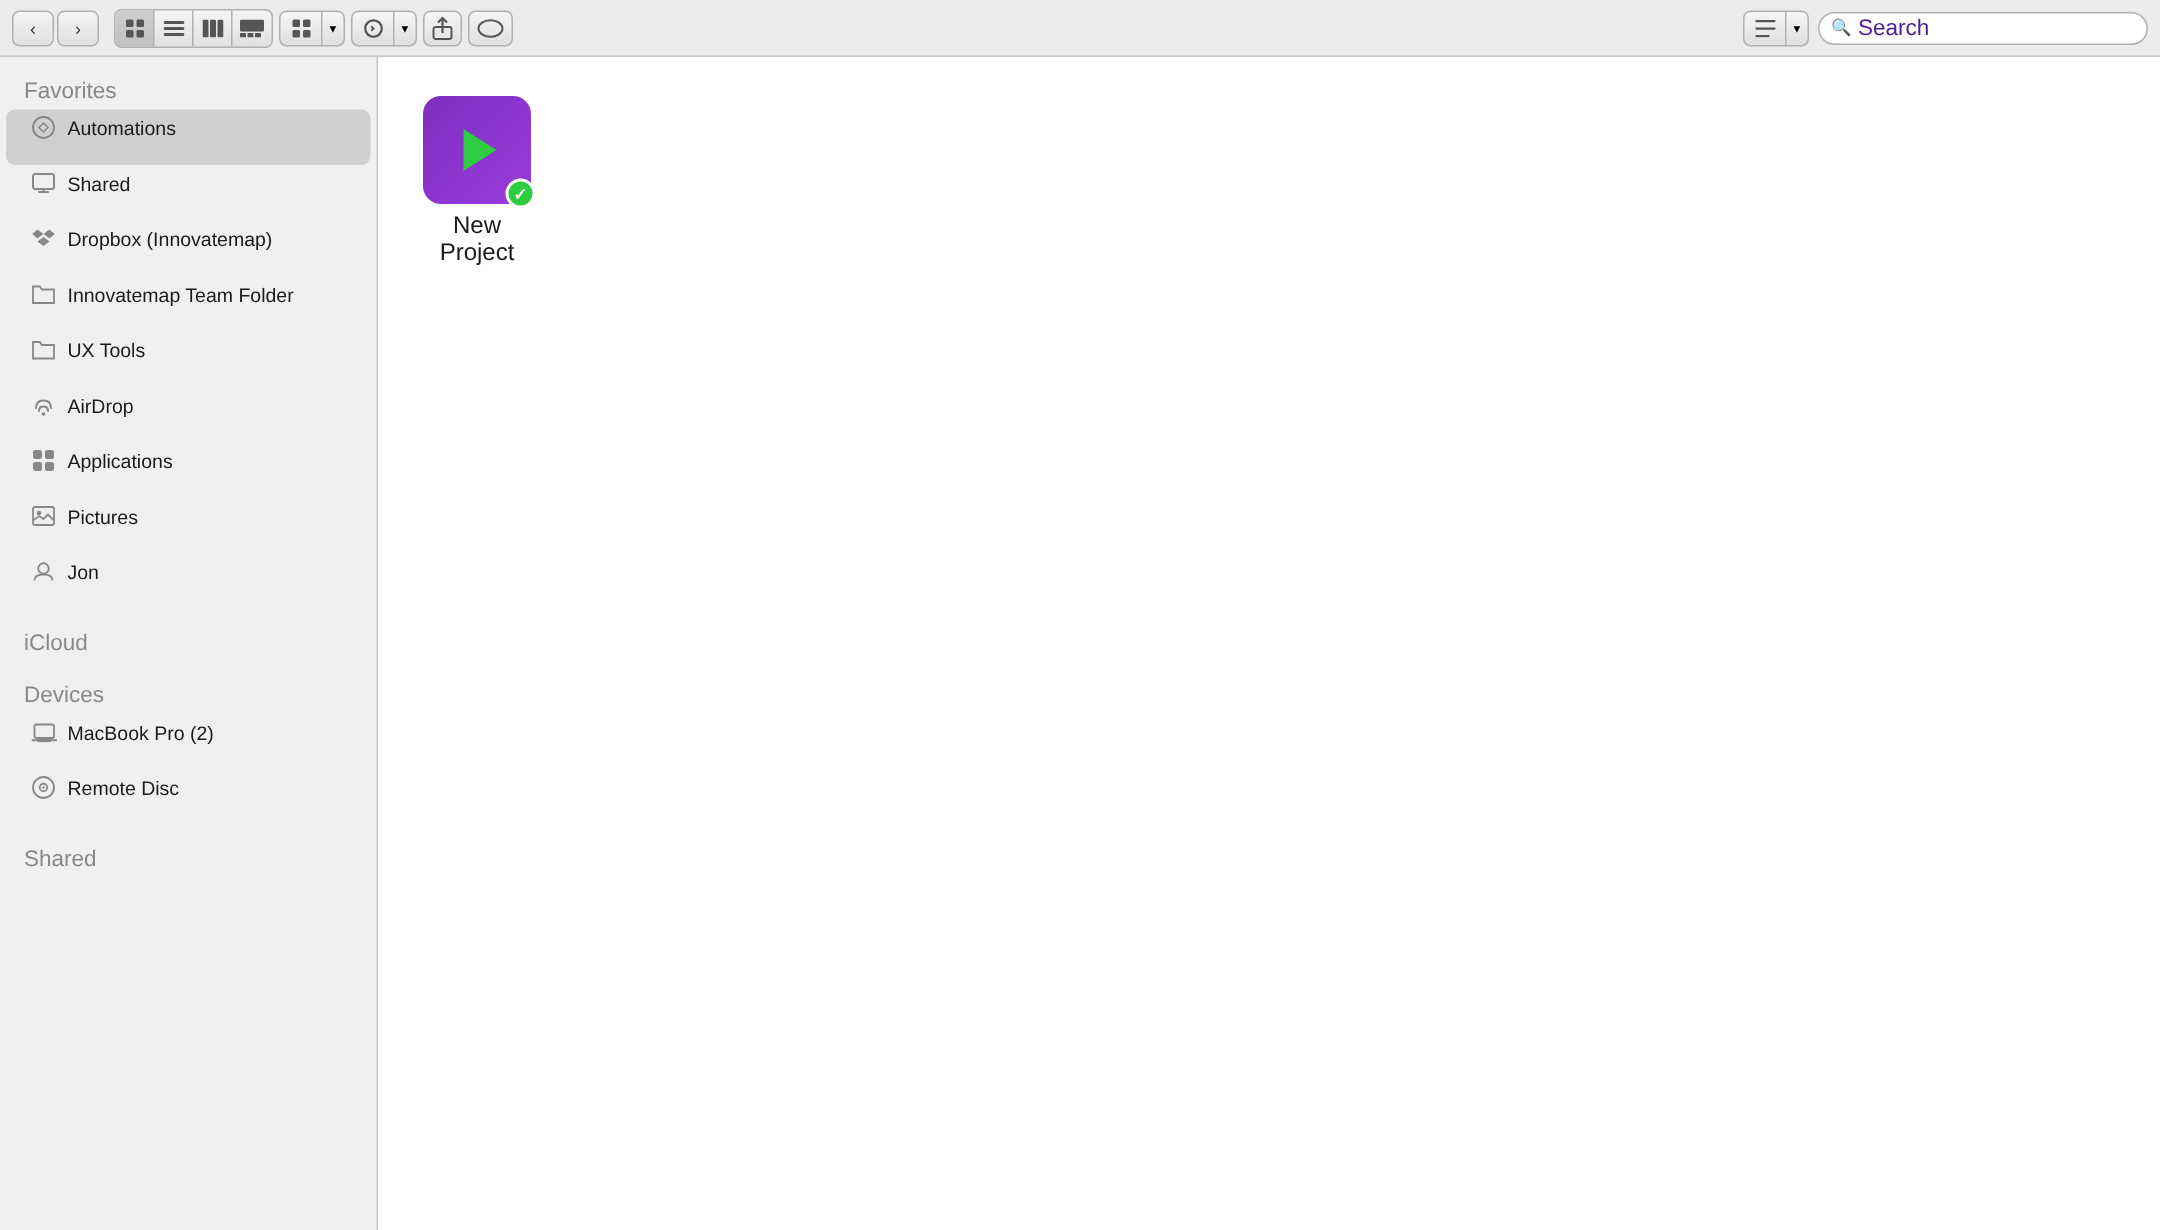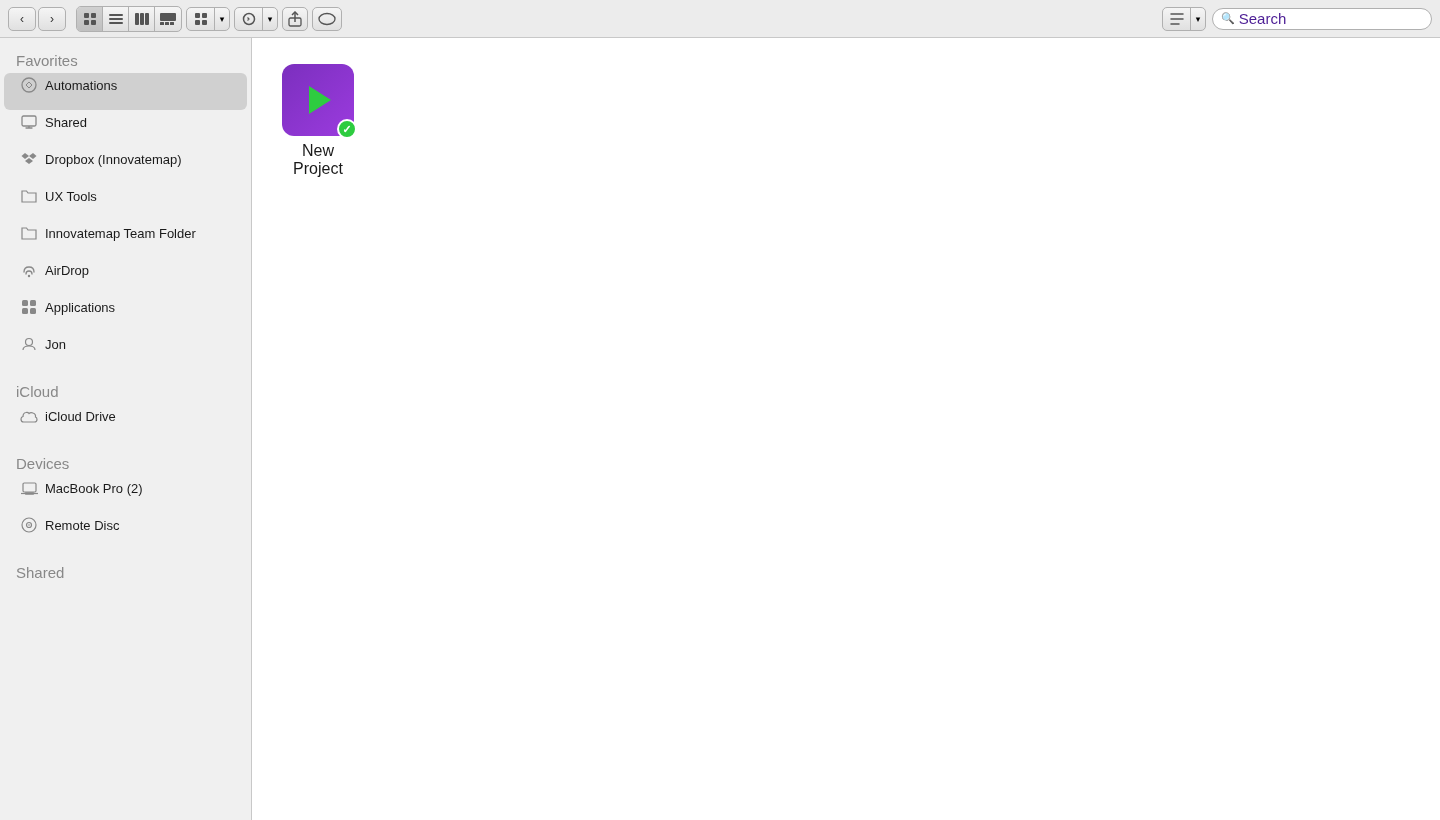--- a/index.html
+++ b/index.html
@@ -360,30 +360,30 @@
       <span class="sidebar-label">Dropbox (Innovatemap)</span>
     </div>
 
 
     <div class="sidebar-item">
       <span class="sidebar-icon">
         <svg width="16" height="13" viewBox="0 0 16 13" fill="none">
           <path d="M1 3 L1 12 L15 12 L15 3 L7 3 L5.5 1 L1 1 Z" stroke="#888" stroke-width="1.2" fill="none"></path>
         </svg>
       </span>
-      <span class="sidebar-label">UX Tools</span>
+      <span class="sidebar-label">Innovatemap Team Folder</span>
     </div>
 
     <div class="sidebar-item">
       <span class="sidebar-icon">
         <svg width="16" height="13" viewBox="0 0 16 13" fill="none">
           <path d="M1 3 L1 12 L15 12 L15 3 L7 3 L5.5 1 L1 1 Z" stroke="#888" stroke-width="1.2" fill="none"></path>
         </svg>
       </span>
-      <span class="sidebar-label">Innovatemap Team Folder</span>
+      <span class="sidebar-label">UX Tools</span>
     </div>
 
     <div class="sidebar-item">
       <span class="sidebar-icon">
         <svg width="16" height="16" viewBox="0 0 16 16" fill="none">
           <path d="M3 10 Q3 5 8 5 Q13 5 13 10" stroke="#888" stroke-width="1.3" fill="none" stroke-linecap="round"></path>
           <path d="M5 12 Q5 9 8 9 Q11 9 11 12" stroke="#888" stroke-width="1.3" fill="none" stroke-linecap="round"></path>
           <circle cx="8" cy="14" r="1.2" fill="#888"></circle>
         </svg>
       </span>
@@ -395,41 +395,43 @@
         <svg width="16" height="16" viewBox="0 0 16 16" fill="none">
           <rect x="1" y="1" width="6" height="6" rx="1.5" fill="#888"></rect>
           <rect x="9" y="1" width="6" height="6" rx="1.5" fill="#888"></rect>
           <rect x="1" y="9" width="6" height="6" rx="1.5" fill="#888"></rect>
           <rect x="9" y="9" width="6" height="6" rx="1.5" fill="#888"></rect>
         </svg>
       </span>
       <span class="sidebar-label">Applications</span>
     </div>
 
+    <div class="sidebar-item">
+      <span class="sidebar-icon">
+        <svg width="16" height="14" viewBox="0 0 16 14" fill="none">
+          <rect x="1" y="1" width="14" height="12" rx="1.5" stroke="#888" stroke-width="1.2" fill="none"></rect>
+          <circle cx="5" cy="5" r="1.5" fill="#888"></circle>
+          <path d="M1 10 L5 7 L8 9 L11 6 L15 10" stroke="#888" stroke-width="1.2" fill="none"></path>
+        </svg>
+      </span>
+      <span class="sidebar-label">Pictures</span>
+    </div>
 
     <div class="sidebar-item">
       <span class="sidebar-icon">
         <svg width="16" height="16" viewBox="0 0 16 16" fill="none">
           <path d="M2 14 Q2 10 8 10 Q14 10 14 14" stroke="#888" stroke-width="1.2" fill="none"></path>
           <circle cx="8" cy="6" r="3.5" stroke="#888" stroke-width="1.2" fill="none"></circle>
         </svg>
       </span>
       <span class="sidebar-label">Jon</span>
     </div>
 
     <div class="sidebar-section-header" style="margin-top:8px;">iCloud</div>
 
-    <div class="sidebar-item">
-      <span class="sidebar-icon">
-        <svg width="18" height="13" viewBox="0 0 18 13" fill="none">
-          <path d="M3.5 12 Q1 12 1 9 Q1 7 3 6.5 Q3 3 6 2.5 Q8 2 9 3.5 Q10.5 2 13 3 Q16 4 15.5 7 Q17 7.5 17 9.5 Q17 12 14.5 12 Z" stroke="#888" stroke-width="1.2" fill="none"></path>
-        </svg>
-      </span>
-      <span class="sidebar-label">iCloud Drive</span>
-    </div>
 
 
     <div class="sidebar-section-header" style="margin-top:8px;">Devices</div>
 
     <div class="sidebar-item">
       <span class="sidebar-icon">
         <svg width="17" height="13" viewBox="0 0 17 13" fill="none">
           <rect x="2" y="1" width="13" height="9" rx="1.2" stroke="#888" stroke-width="1.2" fill="none"></rect>
           <path d="M0 11.5 L17 11.5" stroke="#888" stroke-width="1.2"></path>
           <path d="M5 11.5 L12 11.5" stroke="#888" stroke-width="2.5" stroke-linecap="round"></path>

